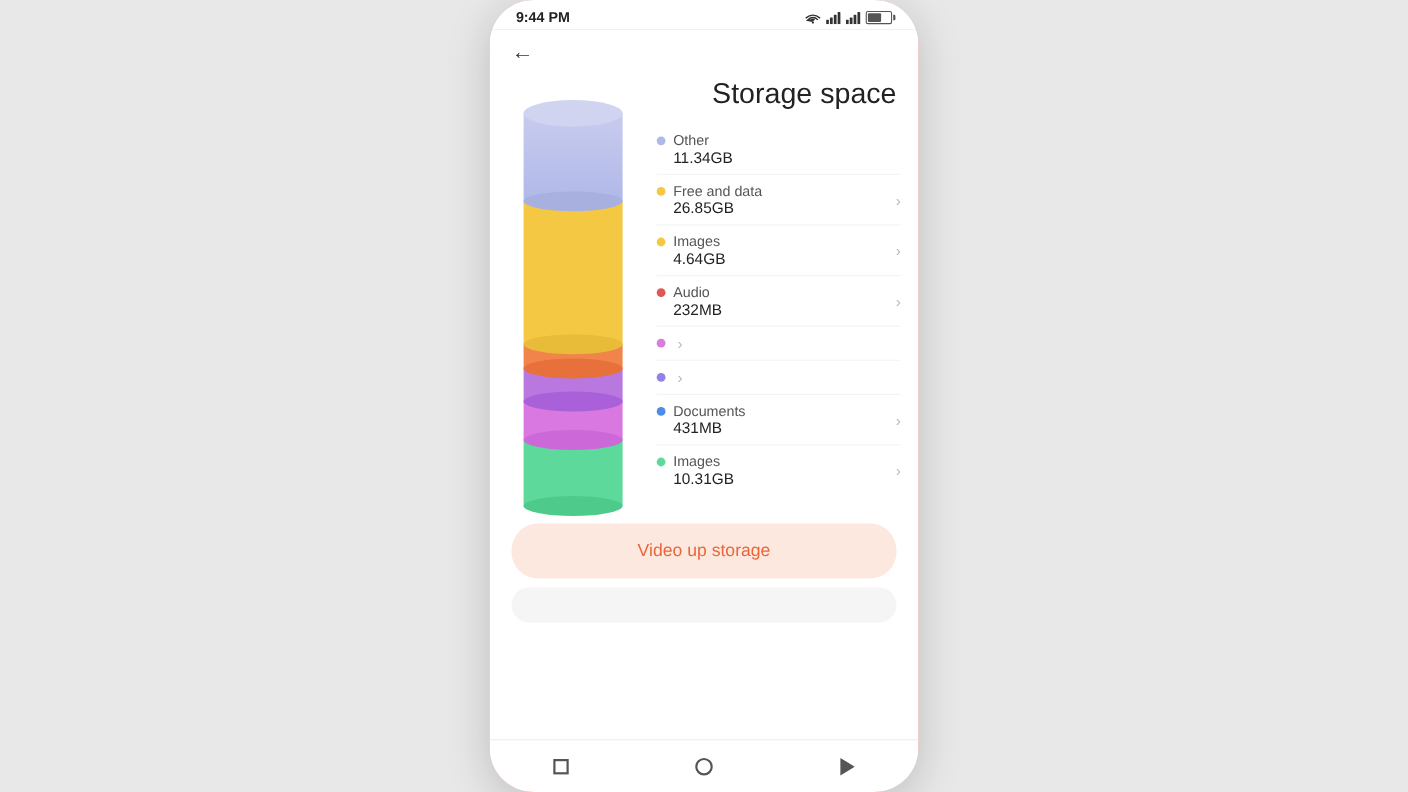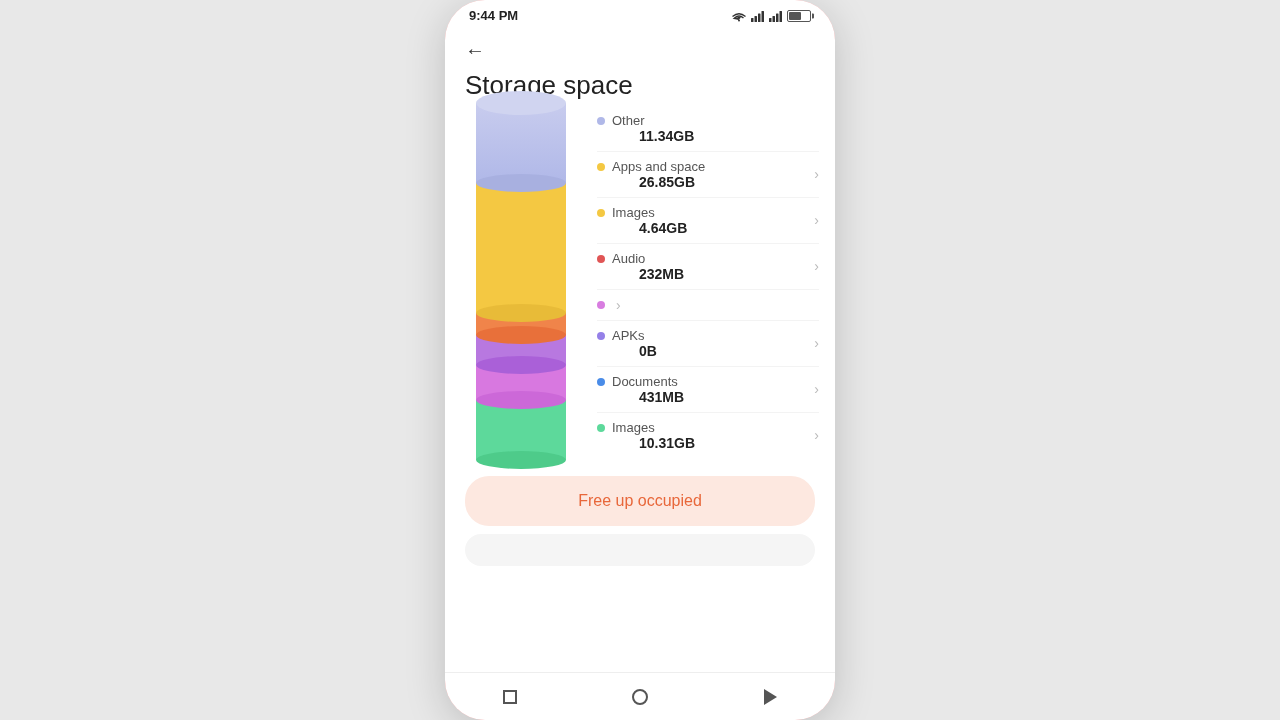--- a/index.html
+++ b/index.html
@@ -86,20 +86,21 @@
     }
     .back-arrow {
       font-size: 20px;
       color: #333;
     }
     .page-title {
       font-size: 26px;
       font-weight: 400;
       color: #222;
       padding: 6px 20px 2px 20px;
+      text-align: right;
     }
     .page-subtitle {
       font-size: 13px;
       color: #888;
       padding: 0 20px 16px 20px;
     }
     
     .chart-section {
       display: flex;
       flex-direction: row;
@@ -154,24 +155,23 @@
     .legend-text {
       flex: 1;
     }
     .legend-name {
       font-size: 13px;
       color: #555;
       display: block;
     }
     .legend-value {
       font-size: 14px;
-      font-weight: 700;
+      font-weight: 400;
       color: #222;
       display: block;
-      margin-left: 27px;
     }
     .legend-chevron {
       color: #bbb;
       font-size: 14px;
       align-self: center;
       margin-left: 4px;
     }
     
     .free-up-btn {
       margin: 16px 20px 8px 20px;
@@ -319,21 +319,21 @@
       <div class="legend-item">
             <div class="legend-dot" style="background: rgb(176, 184, 232);"></div>
             <div class="legend-text">
               <span class="legend-name">Other</span>
               <span class="legend-value">11.34GB</span>
             </div>
           </div>
           <div class="legend-item">
             <div class="legend-dot" style="background: rgb(244, 200, 66);"></div>
             <div class="legend-text">
-              <span class="legend-name">Apps and space</span>
+              <span class="legend-name">Free and data</span>
               <span class="legend-value">26.85GB</span>
             </div>
             <span class="legend-chevron">›</span>
           </div>
           <div class="legend-item">
             <div class="legend-dot" style="background: rgb(244, 200, 66);"></div>
             <div class="legend-text">
               <span class="legend-name">Images</span>
               <span class="legend-value">4.64GB</span>
             </div>
@@ -346,24 +346,20 @@
               <span class="legend-value">232MB</span>
             </div>
             <span class="legend-chevron">›</span>
           </div>
           <div class="legend-item">
             <div class="legend-dot" style="background: rgb(216, 125, 224);"></div>
             <span class="legend-chevron">›</span>
           </div>
           <div class="legend-item">
             <div class="legend-dot" style="background: rgb(149, 128, 232);"></div>
-            <div class="legend-text">
-              <span class="legend-name">APKs</span>
-              <span class="legend-value">0B</span>
-            </div>
             <span class="legend-chevron">›</span>
           </div>
           <div class="legend-item">
             <div class="legend-dot" style="background: rgb(74, 140, 232);"></div>
             <div class="legend-text">
               <span class="legend-name">Documents</span>
               <span class="legend-value">431MB</span>
             </div>
             <span class="legend-chevron">›</span>
           </div>
@@ -372,21 +368,21 @@
             <div class="legend-text">
               <span class="legend-name">Images</span>
               <span class="legend-value">10.31GB</span>
             </div>
             <span class="legend-chevron">›</span>
           </div>
         </div>
     </div>
 
     
-    <button class="free-up-btn">Free up occupied</button>
+    <button class="free-up-btn">Video up storage</button>
 
     
     <div class="second-btn"></div>
   </div>
 
   <div class="bottom-nav">
     <div class="nav-btn">
       <div class="nav-square"></div>
     </div>
     <div class="nav-btn">

